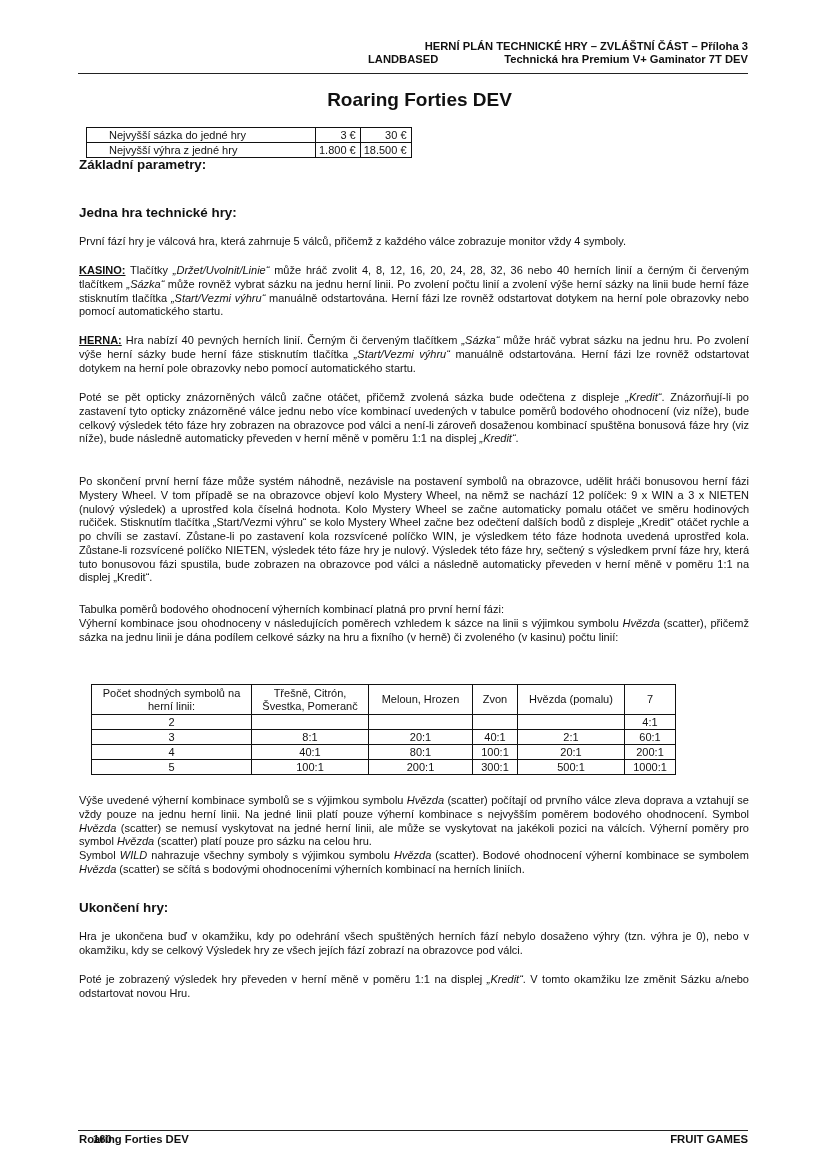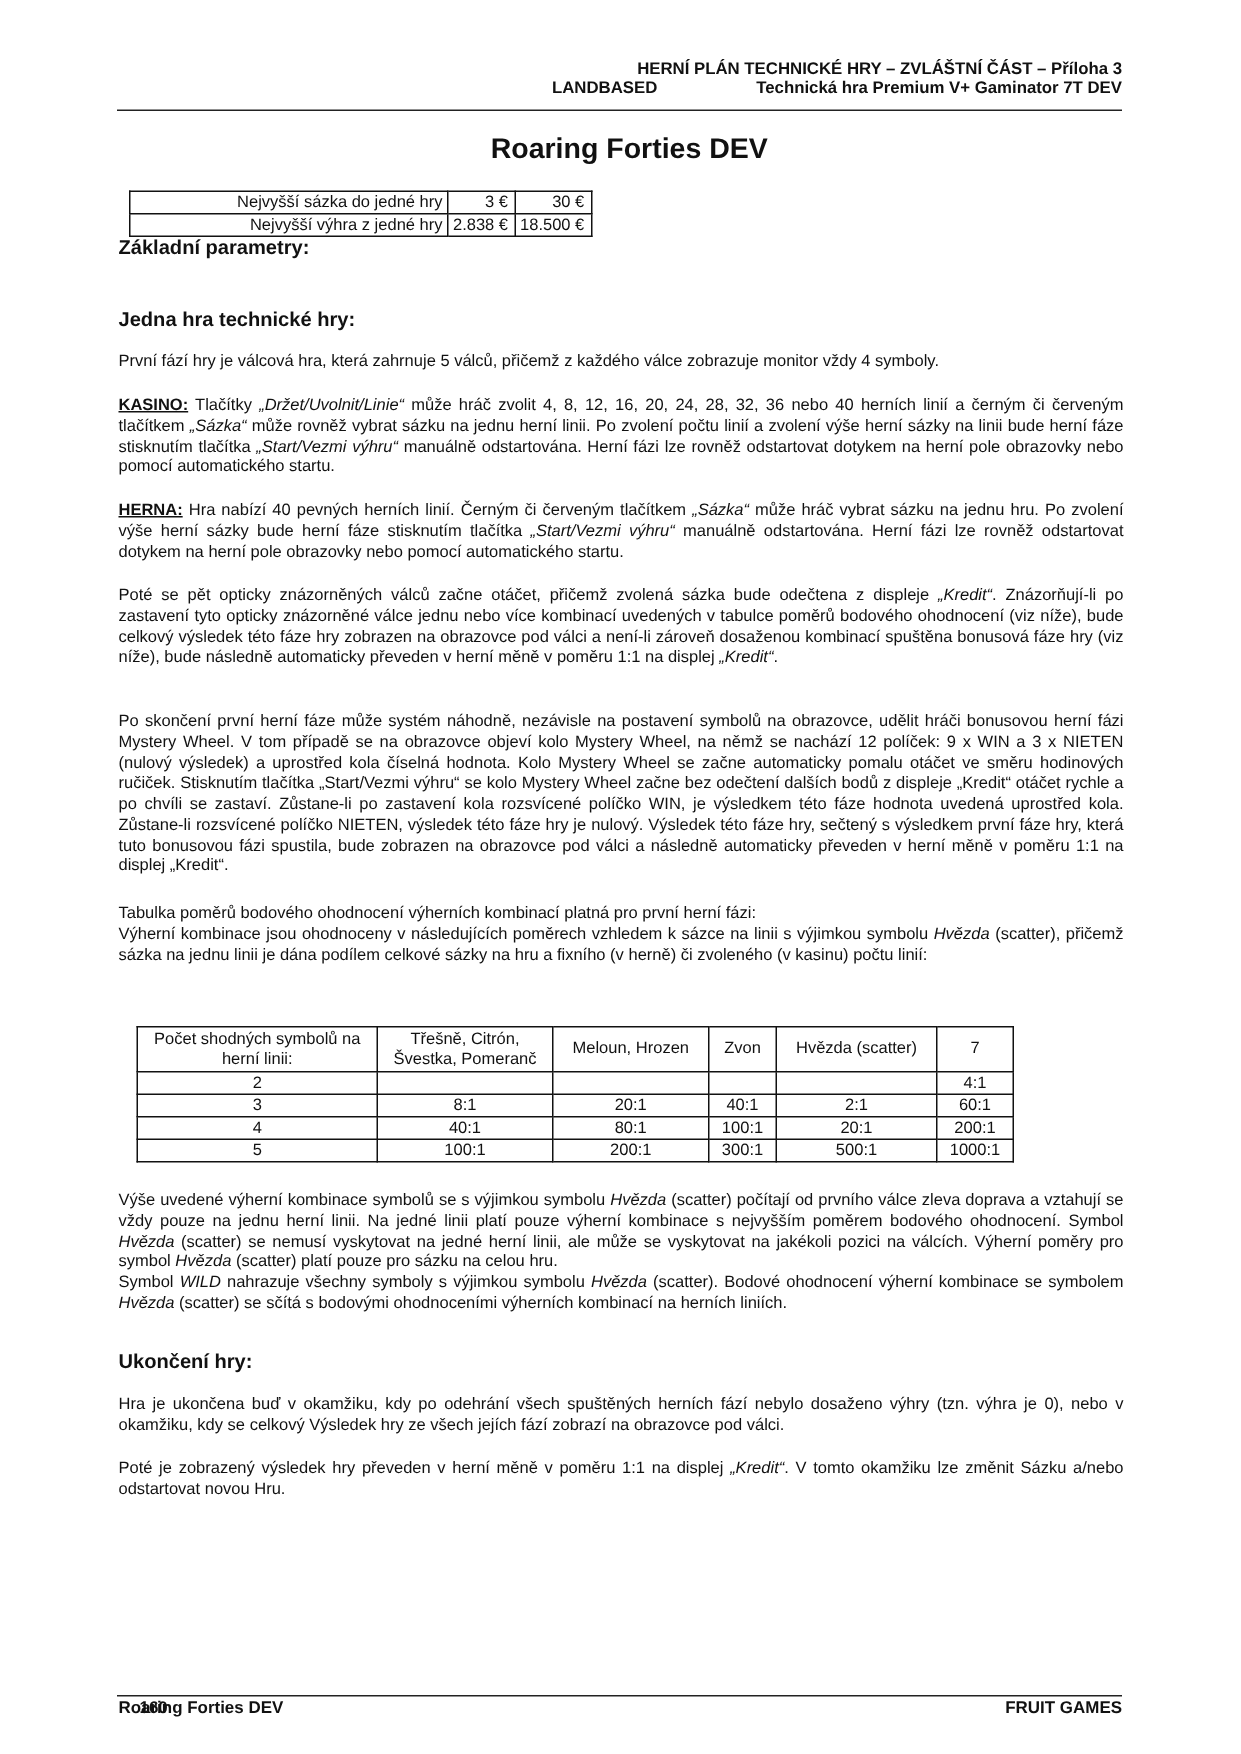--- a/index.html
+++ b/index.html
@@ -9,21 +9,21 @@
   .hdr2 { position:absolute; left:368px; right:79px; top:53px; font-size:11.2px; font-weight:bold; white-space:nowrap; display:flex; justify-content:space-between; }
   .hdr-line { position:absolute; left:78px; right:79px; top:73px; height:0; border-top:1.3px solid #222; }
   .title { position:absolute; left:0; width:827px; text-align:center; top:89px; margin:0; font-size:19px; font-weight:bold; padding-left:12px; box-sizing:border-box; }
   .h-section { position:absolute; left:79px; font-size:13.4px; font-weight:bold; margin:0; }
   .para { position:absolute; left:79px; width:670px; font-size:11px; line-height:13.75px; text-align:justify; margin:0; }
   .para em { font-style:italic; }
   .para u { font-weight:bold; }
   table { border-collapse:collapse; position:absolute; font-size:11px; }
   td { border:1px solid #111; padding:0 3px; height:14px; line-height:13px; }
   .params { left:86px; top:127px; }
-  .params td.lbl { width:203px; text-align:right; padding-left:5px; }
+  .params td.lbl { width:203px; text-align:left; padding-left:22px; }
   .params td.h { width:80px; text-align:center; }
   .params td.k { width:92px; text-align:center; }
   .params td.r { text-align:right; padding-right:4px; }
   .params td.c { text-align:center; }
   .params td.blank { border:none; border-right:1px solid #111; border-bottom:1px solid #111; }
   .params { border:1.5px solid #111; }
   .pay { left:91px; top:684px; border:1.5px solid #111; }
   .pay td { text-align:center; }
   .pay tr.head td { height:29px; line-height:13px; }
   .ftr-line { position:absolute; left:78px; right:79px; top:1130px; border-top:1.3px solid #222; }
@@ -46,21 +46,21 @@
 
 <table class="params">
   <tbody>
   <tr>
     <td class="lbl">Nejvyšší sázka do jedné hry</td>
     <td class="r">3 €</td>
     <td class="r">30 €</td>
   </tr>
   <tr>
     <td class="lbl">Nejvyšší výhra z jedné hry</td>
-    <td class="r">2.838 €</td>
+    <td class="r">1.800 €</td>
     <td class="r">18.500 €</td>
   </tr>
 </tbody>
   </table>
 
 <h2 class="h-section" style="top:205px;">Jedna hra technické hry:</h2>
 
 <p class="para" style="top:235px;">První fází hry je válcová hra, která zahrnuje 5 válců, přičemž z každého válce zobrazuje monitor vždy 4 symboly.</p>
 
 <p class="para" style="top:264px;"><u>KASINO:</u><span> Tlačítky </span><em>„Držet/Uvolnit/Linie“</em><span> může hráč zvolit 4, 8, 12, 16, 20, 24, 28, 32, 36 nebo 40 herních linií a černým či červeným tlačítkem </span><em>„Sázka“</em><span> může rovněž vybrat sázku na jednu herní linii. Po zvolení počtu linií a zvolení výše herní sázky na linii bude herní fáze stisknutím tlačítka </span><em>„Start/Vezmi výhru“</em><span> manuálně odstartována. Herní fázi lze rovněž odstartovat dotykem na herní pole obrazovky nebo pomocí automatického startu.</span></p>
@@ -73,21 +73,21 @@
 
 <p class="para" style="top:603px;"><span>Tabulka poměrů bodového ohodnocení výherních kombinací platná pro první herní fázi:</span><br><span>Výherní kombinace jsou ohodnoceny v následujících poměrech vzhledem k sázce na linii s výjimkou symbolu </span><em>Hvězda</em><span> (scatter), přičemž sázka na jednu linii je dána podílem celkové sázky na hru a fixního (v herně) či zvoleného (v kasinu) počtu linií:</span></p>
 
 <table class="pay">
   <tbody>
       <tr class="head">
     <td style="width:153px;">Počet shodných symbolů na herní linii:</td>
     <td style="width:110px;">Třešně, Citrón, Švestka, Pomeranč</td>
     <td style="width:97px;">Meloun, Hrozen</td>
     <td style="width:38px;">Zvon</td>
-    <td style="width:100px;">Hvězda (scatter)</td>
+    <td style="width:100px;">Hvězda (pomalu)</td>
     <td style="width:44px;">7</td>
   </tr>
   <tr>
     <td>2</td>
         <td></td>
         <td></td>
         <td></td>
         <td></td>
         <td>4:1</td>
   </tr>

